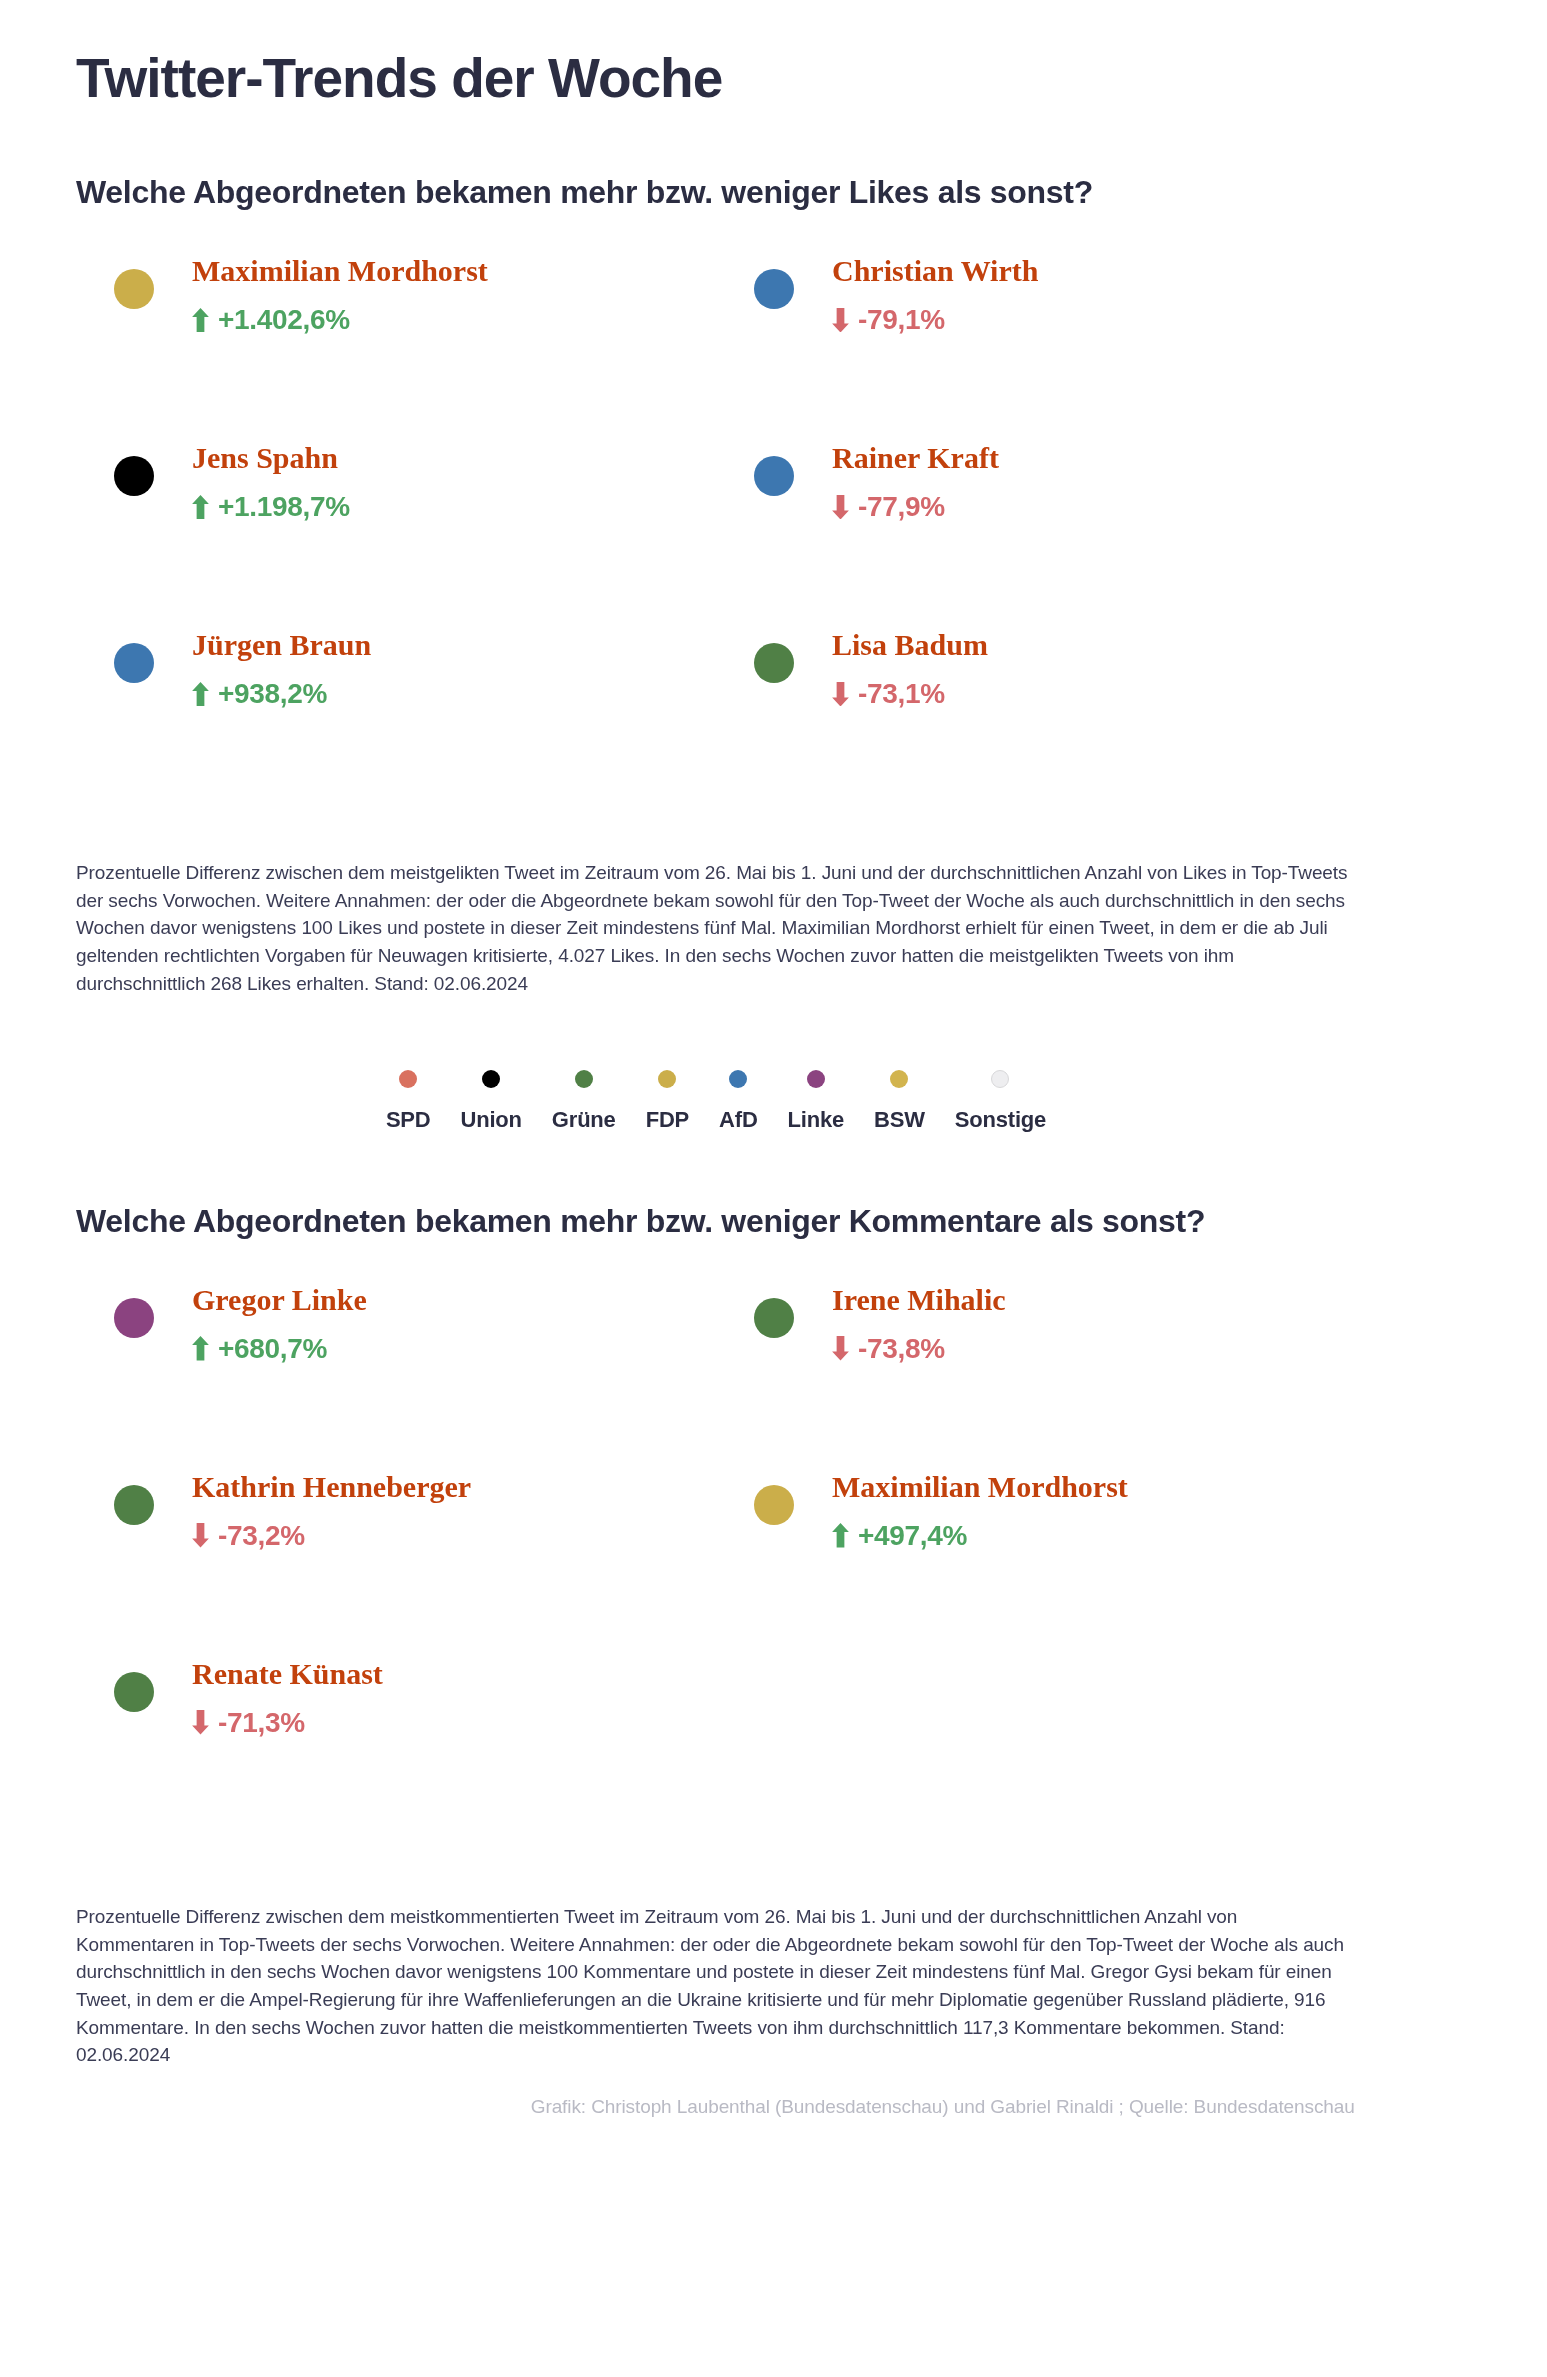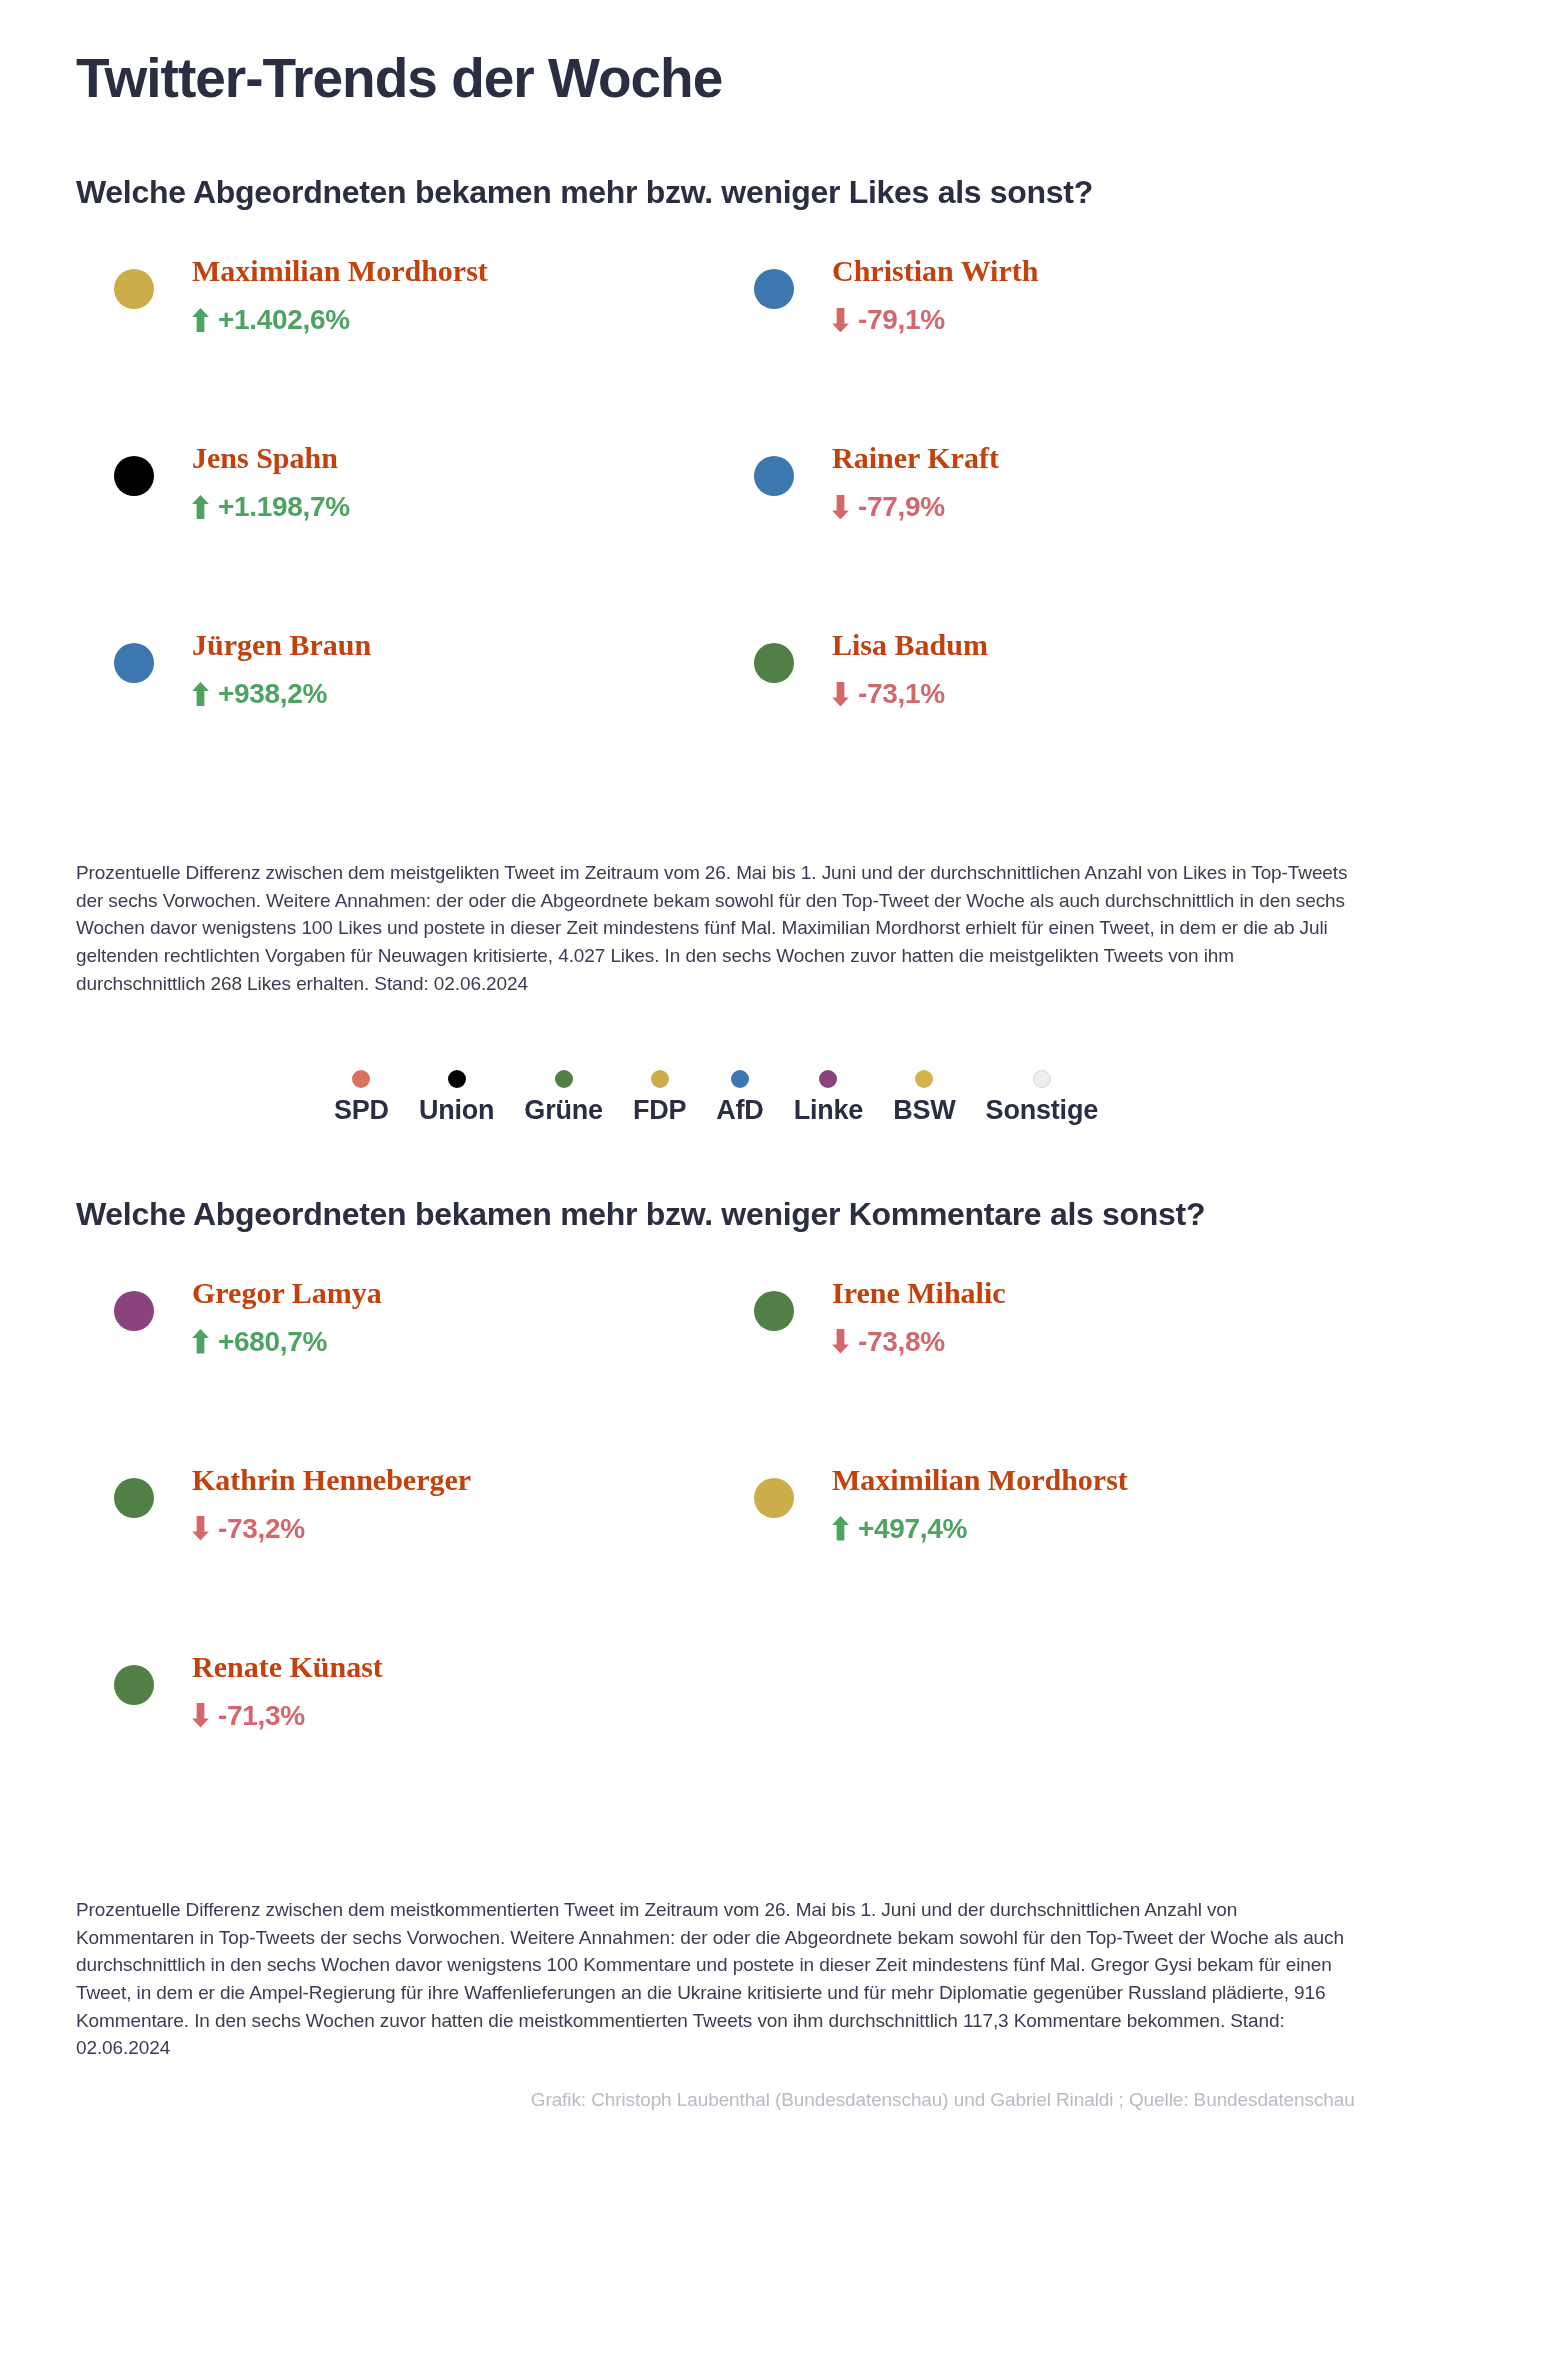--- a/index.html
+++ b/index.html
@@ -145,24 +145,24 @@
   }
   .legend-dot.dotted {
     background-image: radial-gradient(#8f7a2f 22%, transparent 23%);
     background-size: 3.9px 3.9px;
   }
   .legend-dot.outline {
     border: 1px solid #d8d8da;
     box-sizing: border-box;
   }
   .legend-label {
-    margin-top: 7px;
+    margin-top: 19px;
     font-family: "Liberation Sans", sans-serif;
     font-weight: 700;
-    font-size: 27px;
+    font-size: 22px;
     color: #2b2d42;
     letter-spacing: -0.2px;
     white-space: nowrap;
   }
 
   
   .credit {
     text-align: right;
     font-family: "Liberation Sans", sans-serif;
     font-size: 19px;
@@ -318,21 +318,21 @@
     </div>
 
   <h2 class="section-heading" id="section-comments-heading" style="margin-top:71px;">Welche Abgeordneten bekamen mehr bzw. weniger Kommentare als sonst?</h2>
 
   <div class="entry-grid" id="grid-comments">
       <div class="entry">
         <span class="dot-wrap">
           <span class="dot" style="background-color: rgb(139, 67, 128);"></span>
         </span>
         <div class="entry-body">
-          <div class="person-name">Gregor Lamya</div>
+          <div class="person-name">Gregor Linke</div>
           <div class="delta up">
             <span style="display: inline-flex;">
               <svg class="arrow" viewBox="0 0 26 38" xmlns="http://www.w3.org/2000/svg" aria-hidden="true">
                 <path d="M13 0 L26 14 L19 14 L19 38 L7 38 L7 14 L0 14 Z" fill="#4da361"></path>
               </svg>
             </span>
             <span>+680,7%</span>
           </div>
         </div>
       </div>

